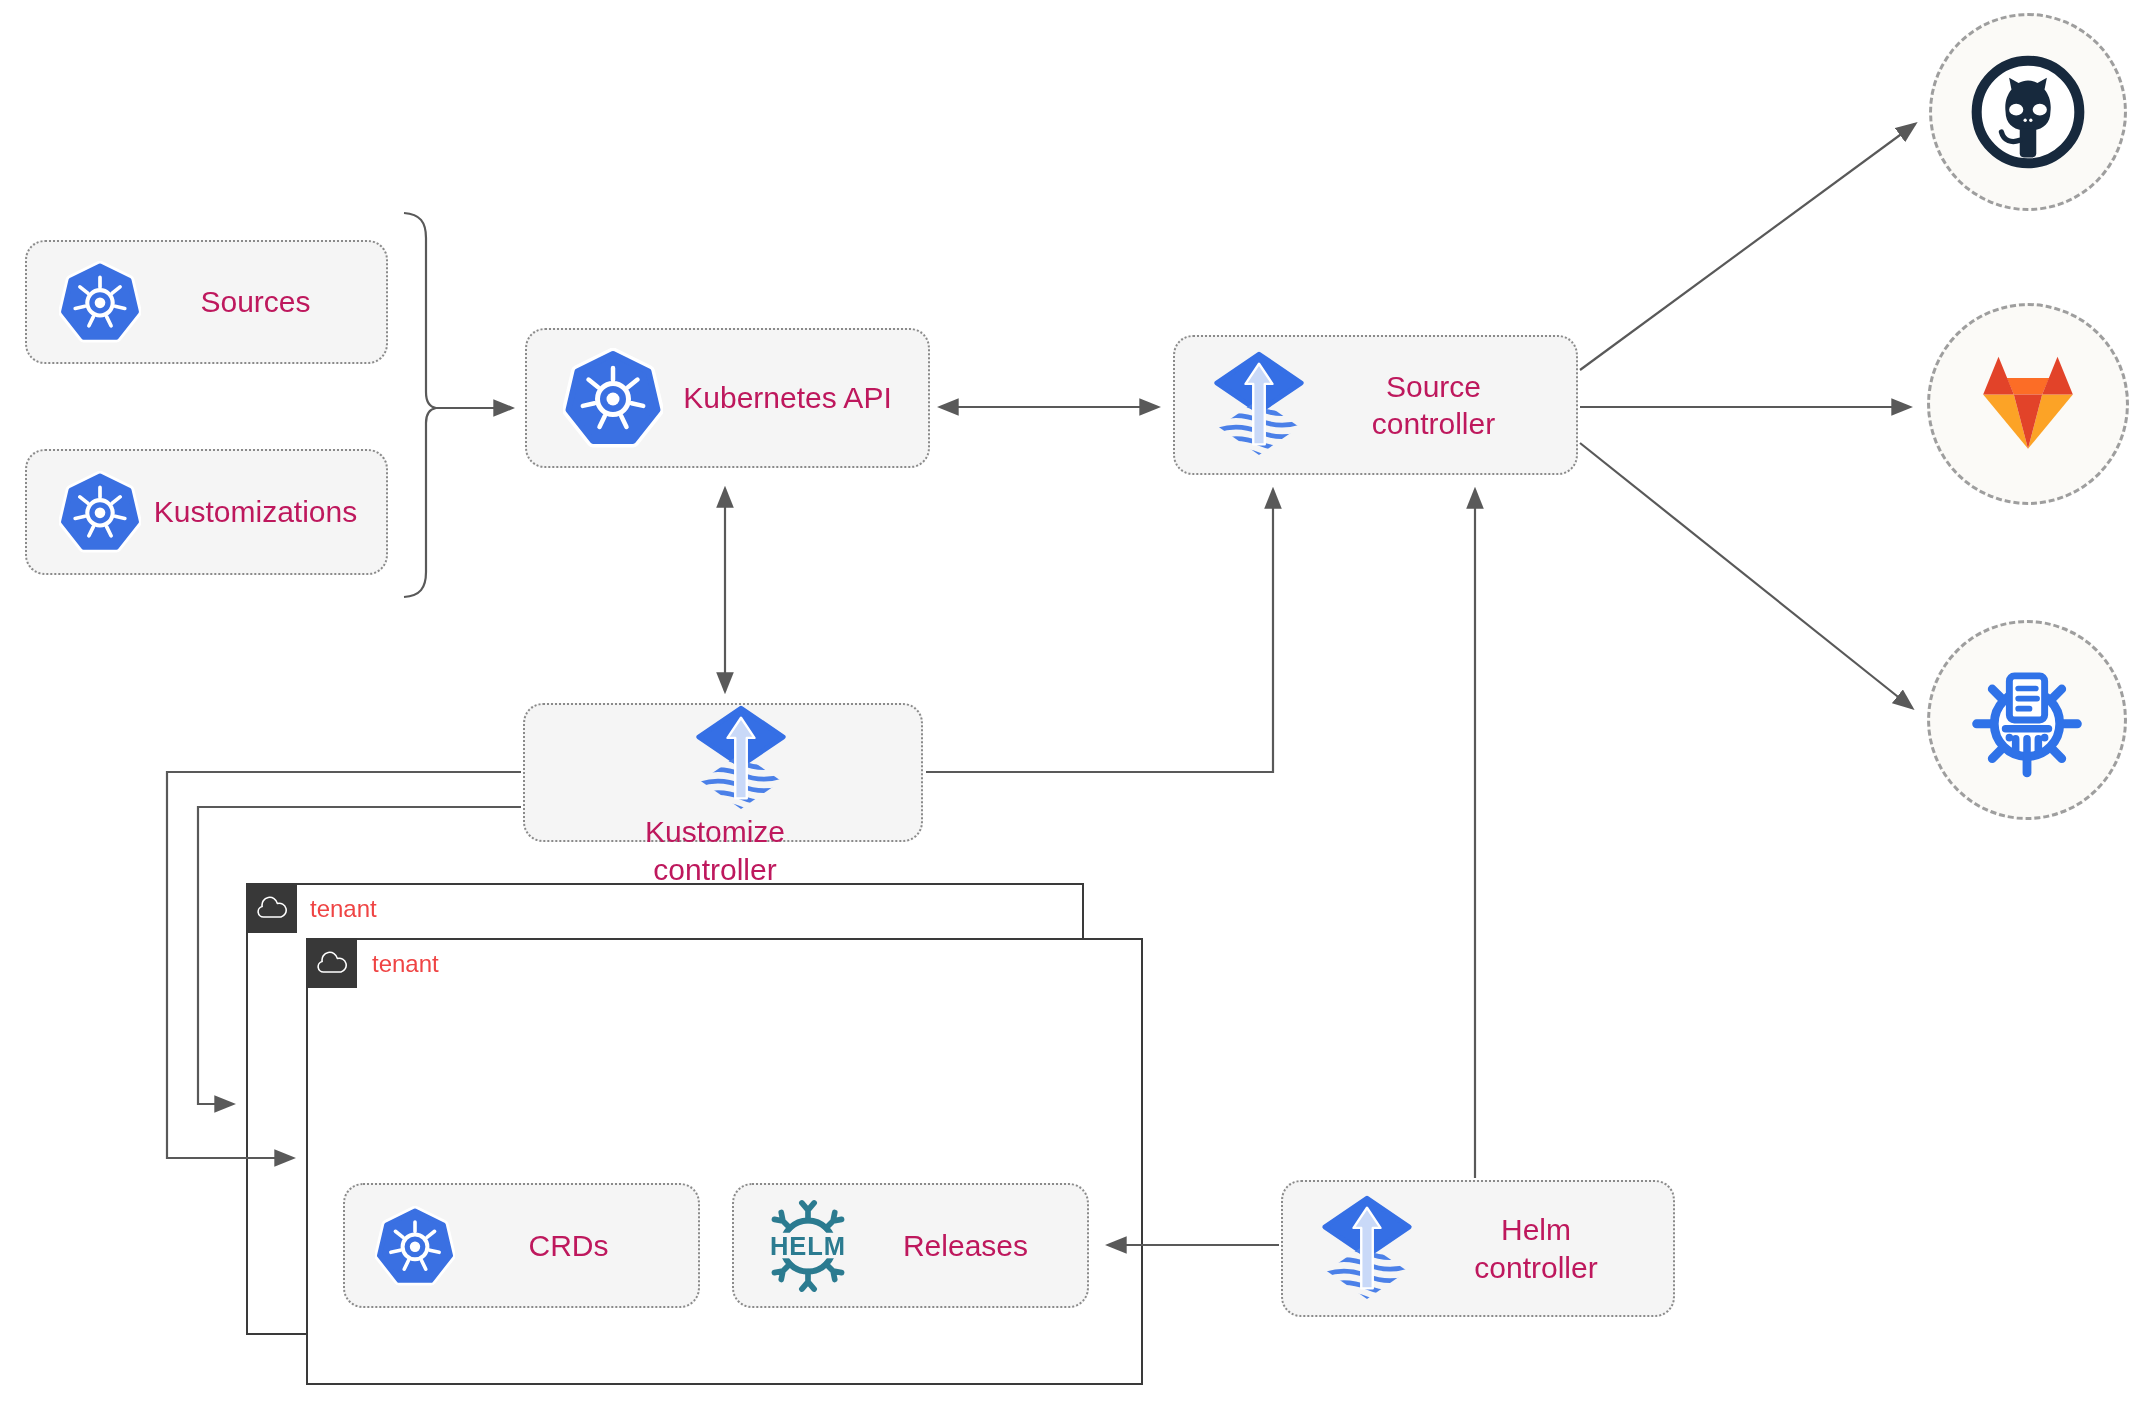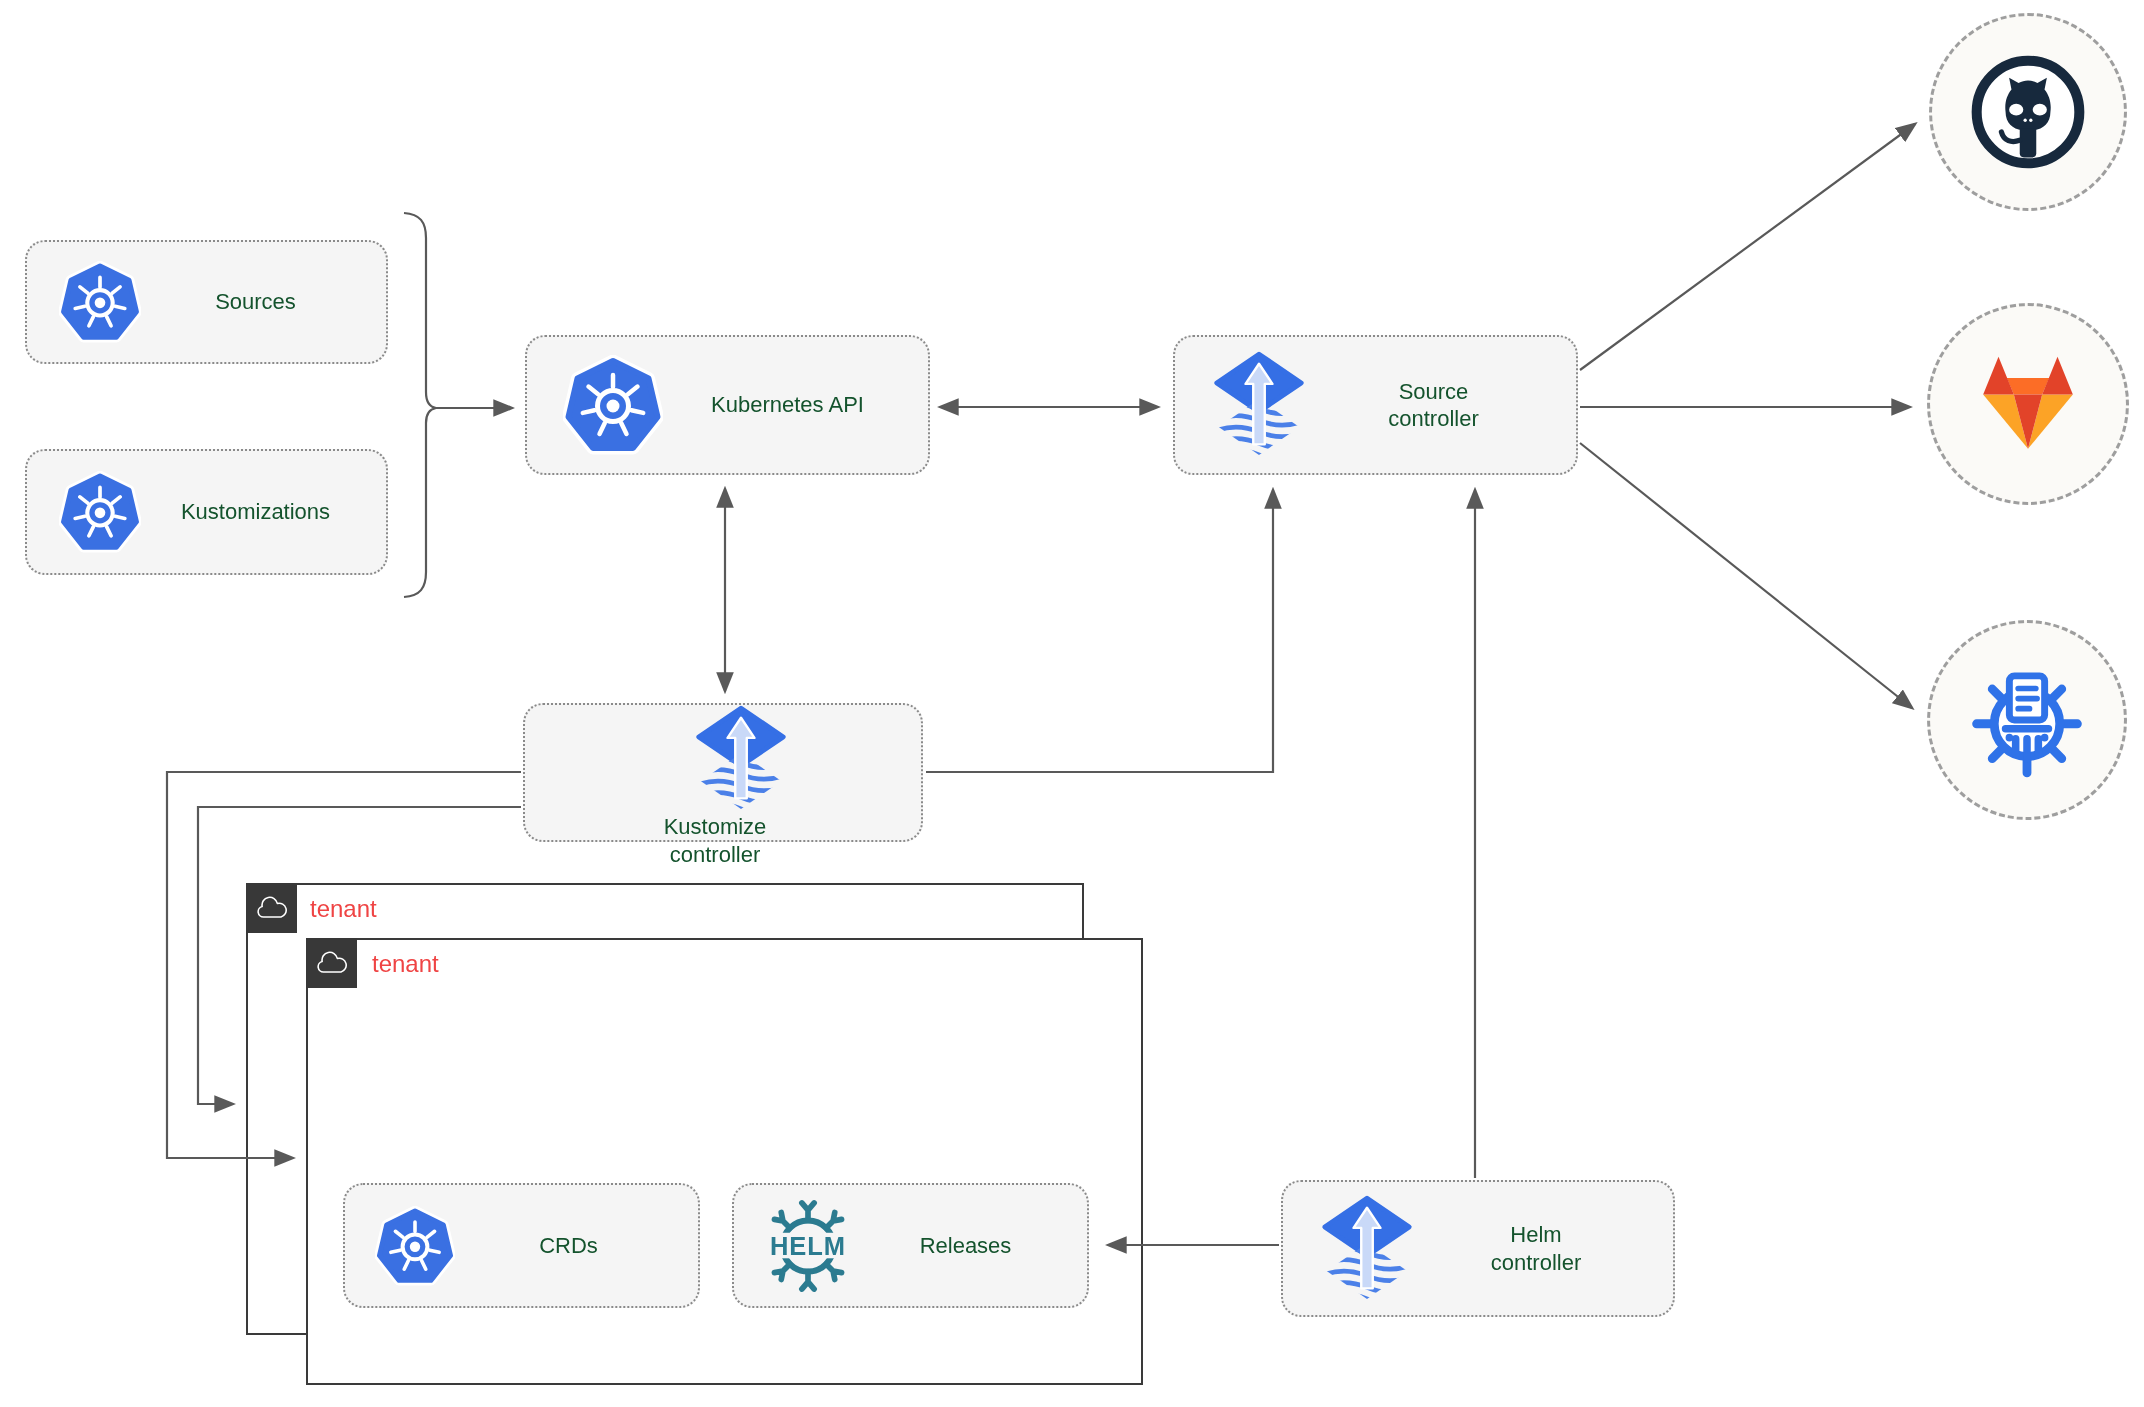--- a/index.html
+++ b/index.html
@@ -7,22 +7,22 @@
     position:relative; width:2144px; height:1407px; background:#ffffff;
     font-family:"Liberation Sans", sans-serif; color:#000; overflow:hidden;
   }
   
   .node {
     position:absolute; background:#f5f5f5; border:2px dotted #8a8a8a;
     border-radius:20px; display:flex; align-items:center; box-sizing:border-box;
   }
   .node .icon { flex:0 0 auto; display:block; }
   .node .lbl {
-    flex:1 1 auto; text-align:center; font-size:22px; line-height:1.25;
-    white-space:pre-line; padding-right:16px; color:#14532d;
+    flex:1 1 auto; text-align:center; font-size:30px; line-height:1.25;
+    white-space:pre-line; padding-right:16px; color:#be185d;
   }
   
   .tenant {
     position:absolute; background:#ffffff; border:2px solid #3a3a3a;
     box-sizing:border-box;
   }
   .tab {
     position:absolute; background:#383838; display:flex; align-items:center;
     justify-content:center; box-sizing:border-box;
   }
@@ -81,21 +81,21 @@
     <div class="lbl">Sources</div>
   </div>
 
   <div class="node" style="left:25px; top:449px; width:363px; height:126px;">
     <svg class="icon" width="82" height="82" style="margin-left:32px;">
         <use href="#sym-k8s"></use>
       </svg>
     <div class="lbl">Kustomizations</div>
   </div>
 
-  <div class="node" style="left:525px; top:335px; width:405px; height:140px;justify-content:space-between;">
+  <div class="node" style="left:525px; top:328px; width:405px; height:140px;justify-content:space-between;">
     <svg class="icon" width="100" height="100" style="margin-left:36px;">
         <use href="#sym-k8s"></use>
       </svg>
     <div class="lbl">Kubernetes API</div>
   </div>
 
   <div class="node" style="left:1173px; top:335px; width:405px; height:140px;">
     <svg class="icon" width="96" height="108" style="margin-left:36px;">
         <use href="#sym-flux"></use>
       </svg>

